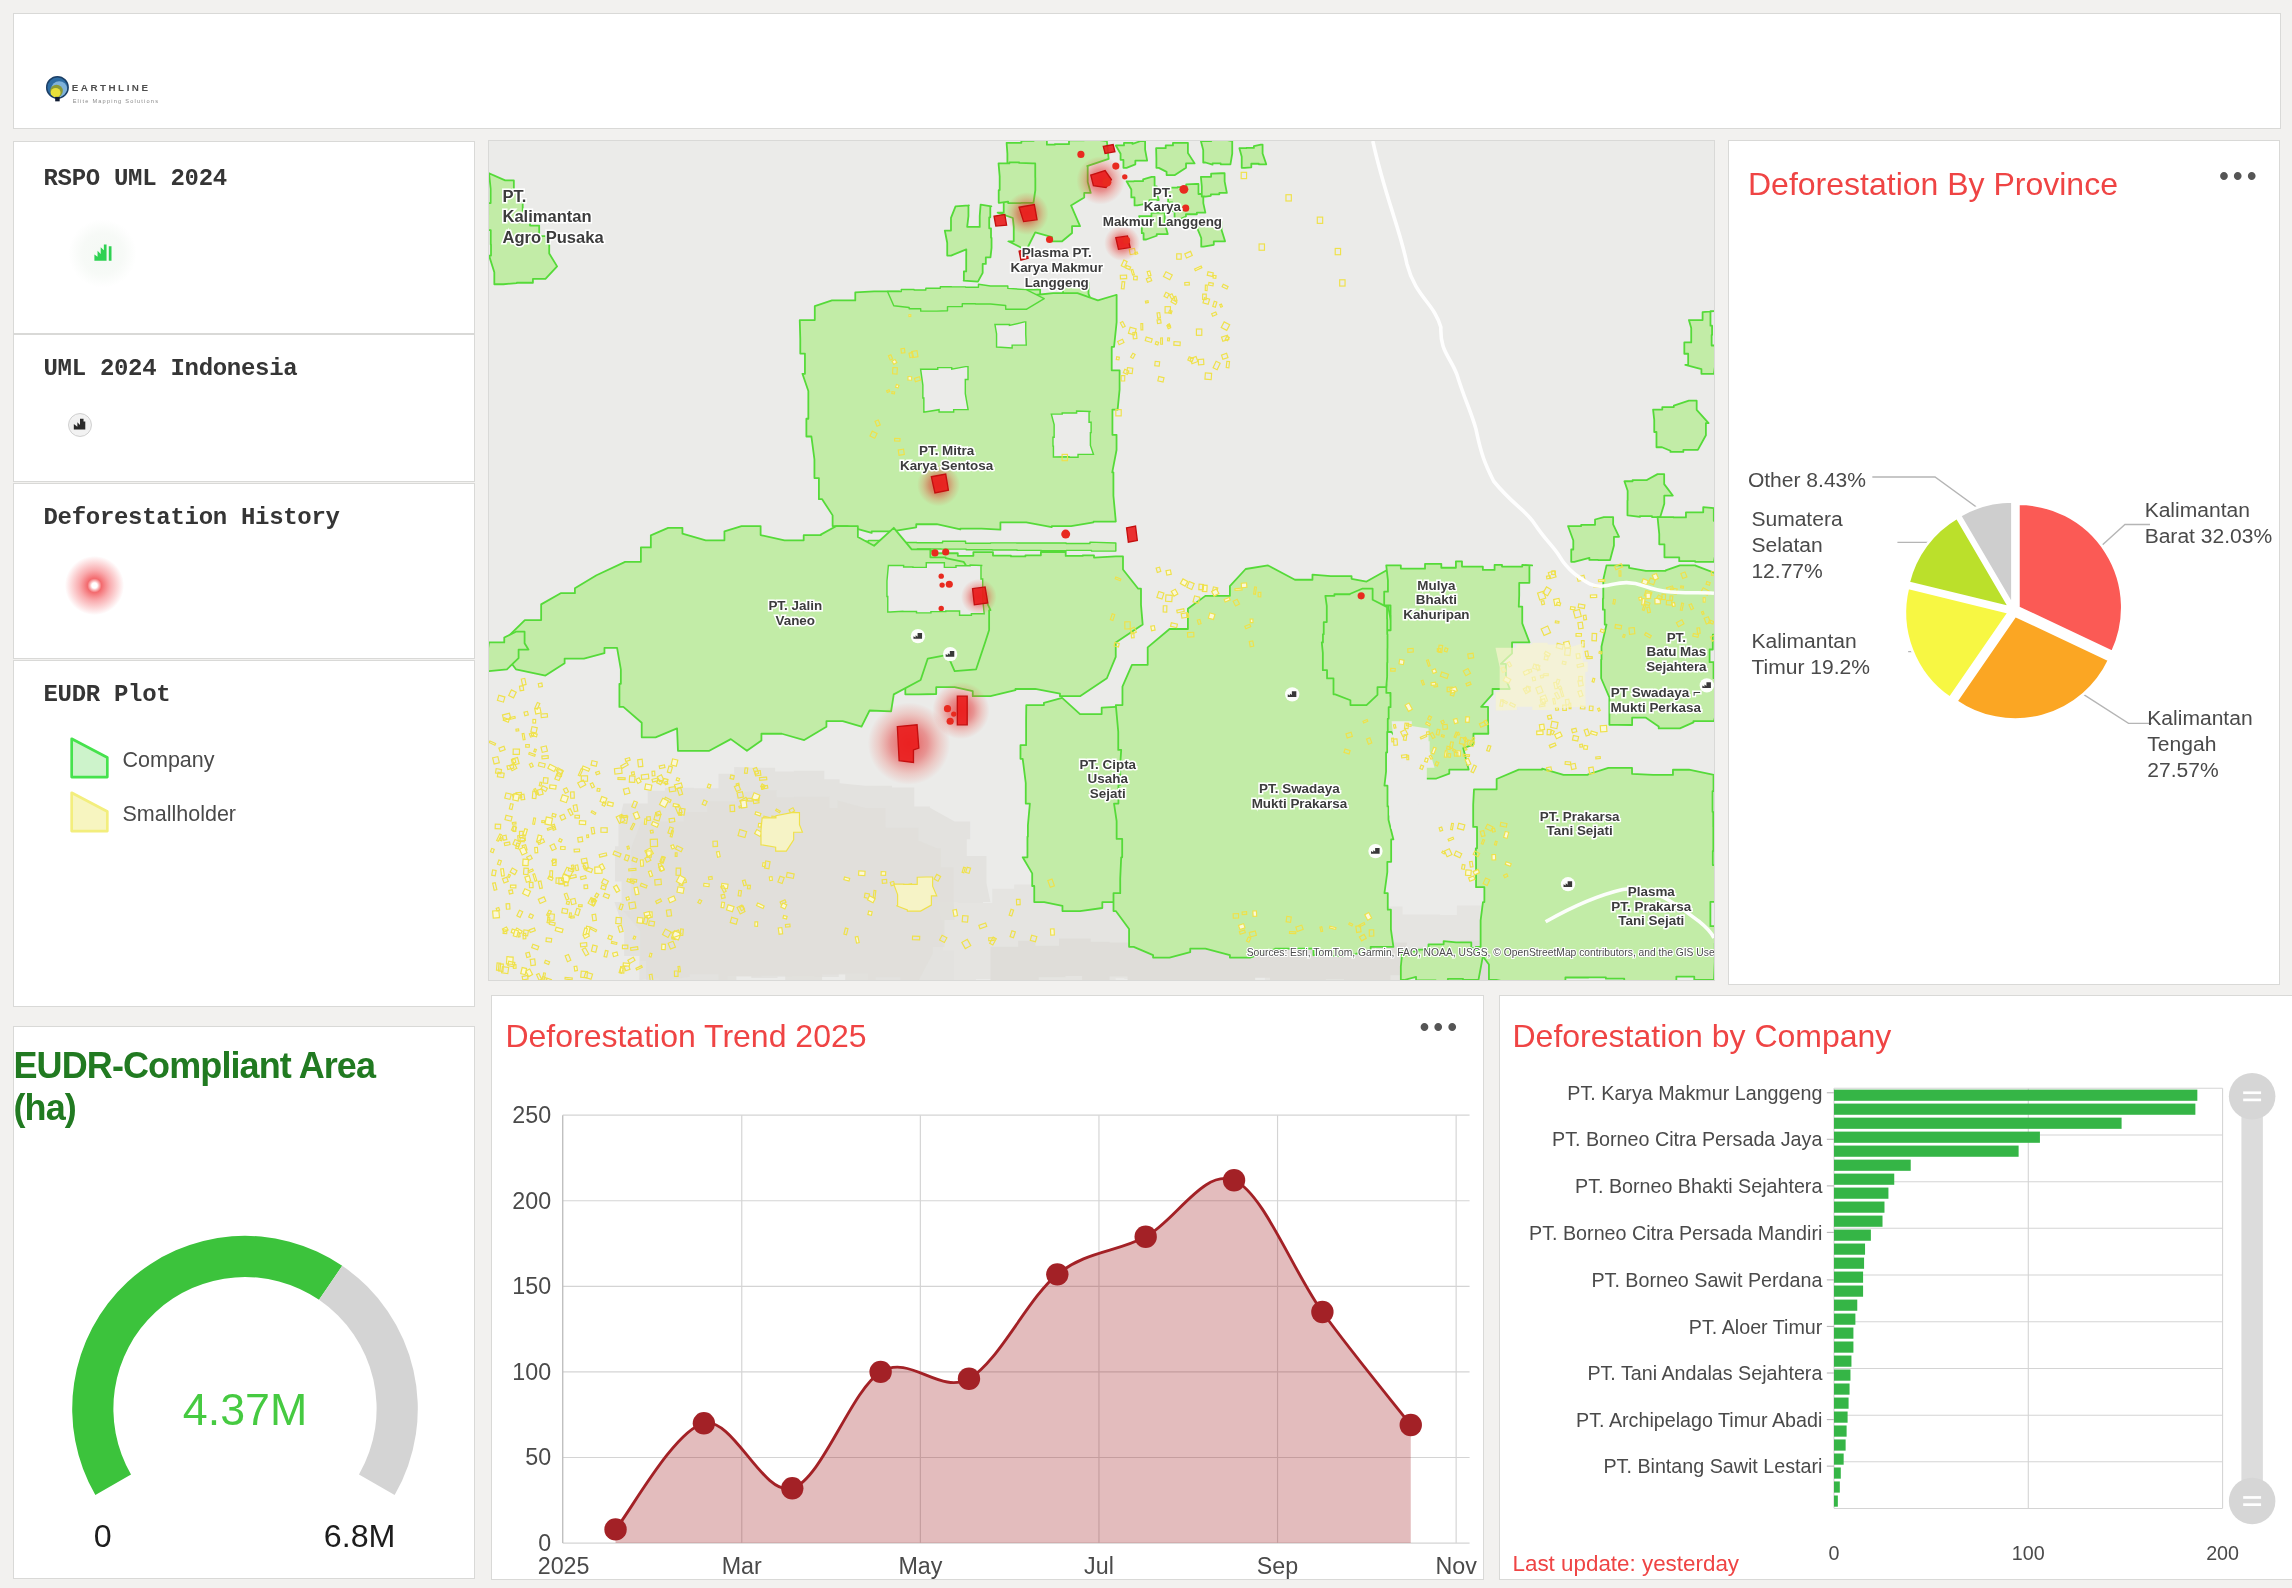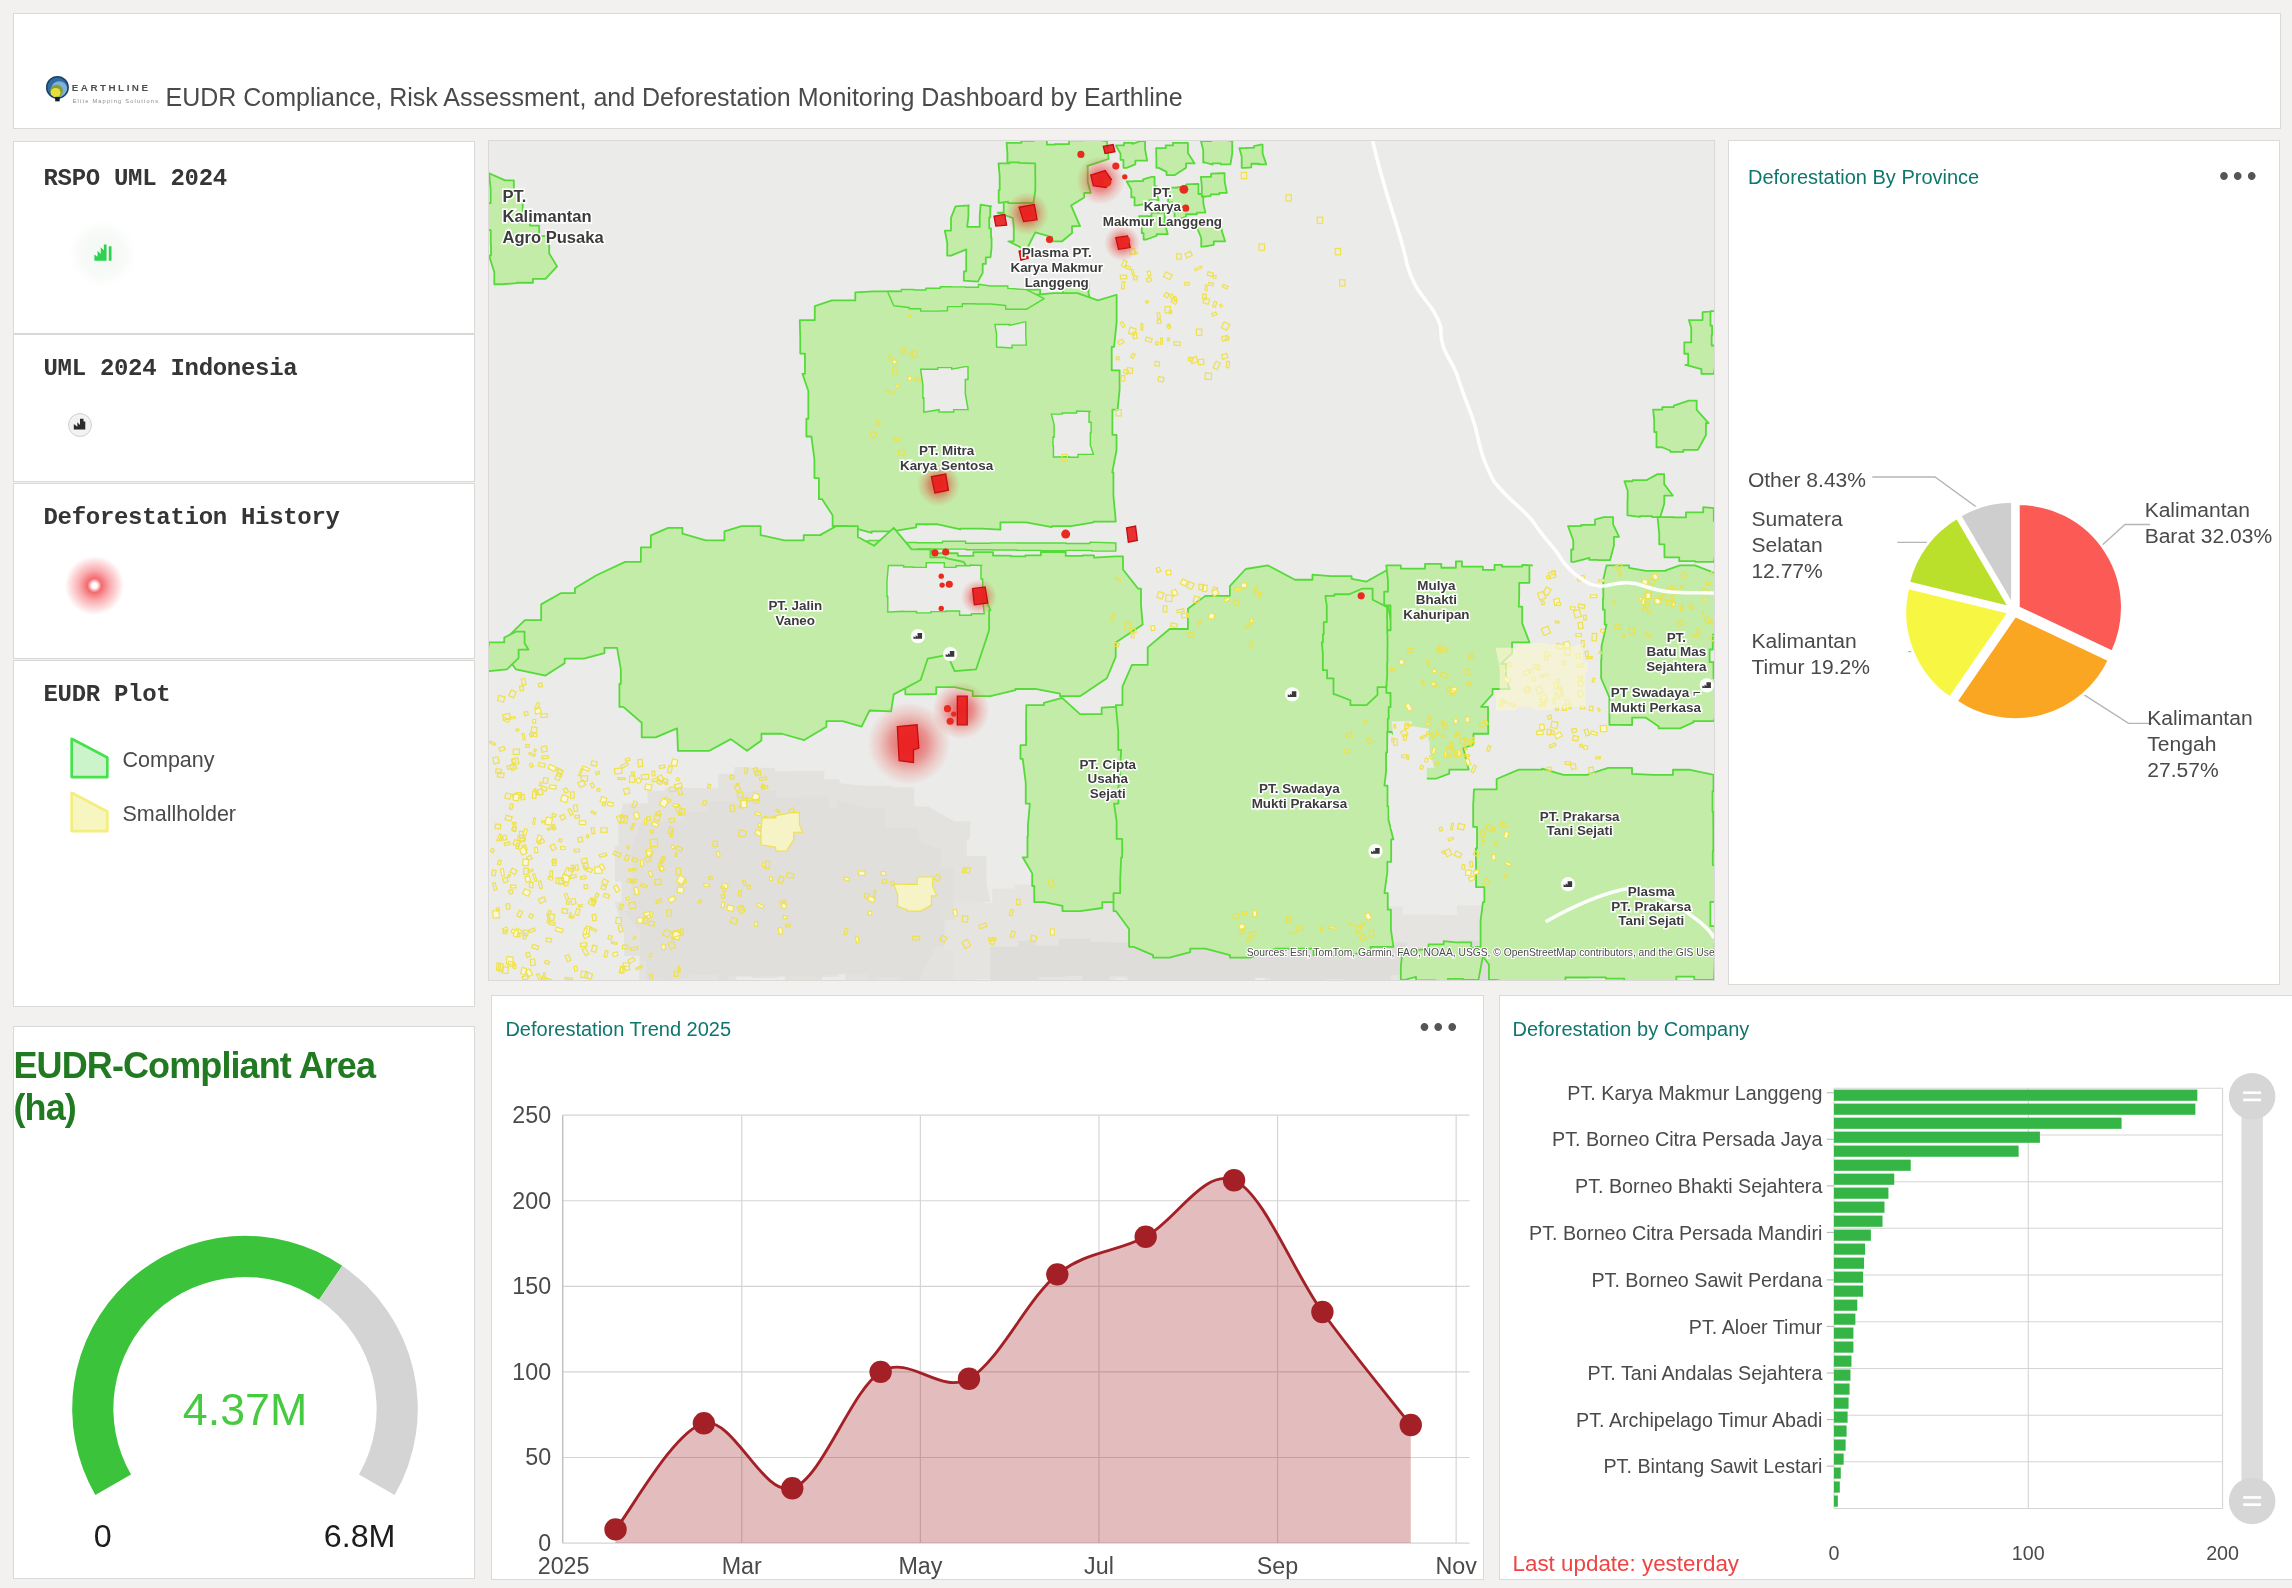--- a/index.html
+++ b/index.html
@@ -1,33 +1,32 @@
 <!DOCTYPE html>
 <html style="font-size:14.3px"><head><meta charset="utf-8">
 <style>
 * { margin:0; padding:0; box-sizing:border-box; }
 body { width:2293px; height:1589px; background:#f2f1ef; font-family:"Liberation Sans", sans-serif; position:relative; overflow:hidden; }
 .panel { position:absolute; background:#ffffff; border:0.9px solid #d9d9d7; }
 .ptitle { font-size:24px; font-weight:bold; color:#353535; letter-spacing:-0.3px;font-family:Liberation Mono, monospace; }
-.ctitle { font-size:20px; color:#0f766e; letter-spacing:0px; }
+.ctitle { font-size:32px; color:#ef4444; letter-spacing:0px; }
 </style></head>
 <body>
 
 <div class="panel" style="left:12.5px;top:12.5px;width:2268px;height:116px">
 <svg width="179" height="54" viewBox="0 0 200 60" style="position:absolute;left:30px;top:59px">
 <circle cx="15" cy="16" r="12" fill="#2e6da4"></circle>
 <circle cx="17" cy="18" r="9" fill="#7fb2d9"></circle>
 <circle cx="14" cy="20" r="7" fill="#8a9a37"></circle>
 <circle cx="13" cy="22" r="5.5" fill="#e8e03a"></circle>
 <circle cx="15" cy="16" r="12" fill="none" stroke="#1c3f66" stroke-width="1.6"></circle>
 <rect x="12.5" y="26.5" width="5" height="5" fill="#101c33"></rect>
 <text x="31" y="20" font-size="11" letter-spacing="2.8" font-family="Liberation Sans, sans-serif" fill="#4e4e4e" font-weight="bold">EARTHLINE</text>
 <text x="32" y="33" font-size="6.3" letter-spacing="1.35" font-family="Liberation Sans, sans-serif" fill="#8a8a8a">Elite Mapping Solutions</text>
 </svg>
-<div style="position:absolute;left:152px;top:69px;font-size:25px;color:#4a4a4a">EUDR Compliance, Risk Assessment, and Deforestation Monitoring Dashboard by Earthline</div>
 </div>
 
 <div class="panel" style="left:12.5px;top:141px;width:462px;height:193px">
 <div class="ptitle" style="position:absolute;left:30px;top:23px">RSPO UML 2024</div>
 <svg width="99" height="99" viewBox="0 0 110 110" style="position:absolute;left:39px;top:62px">
 <radialGradient id="rg">
         <stop offset="0%" stop-color="#f4f9f4"></stop>
         <stop offset="60%" stop-color="#f7faf7"></stop>
         <stop offset="100%" stop-color="#f7faf7" stop-opacity="0"></stop>
       </radialGradient>

